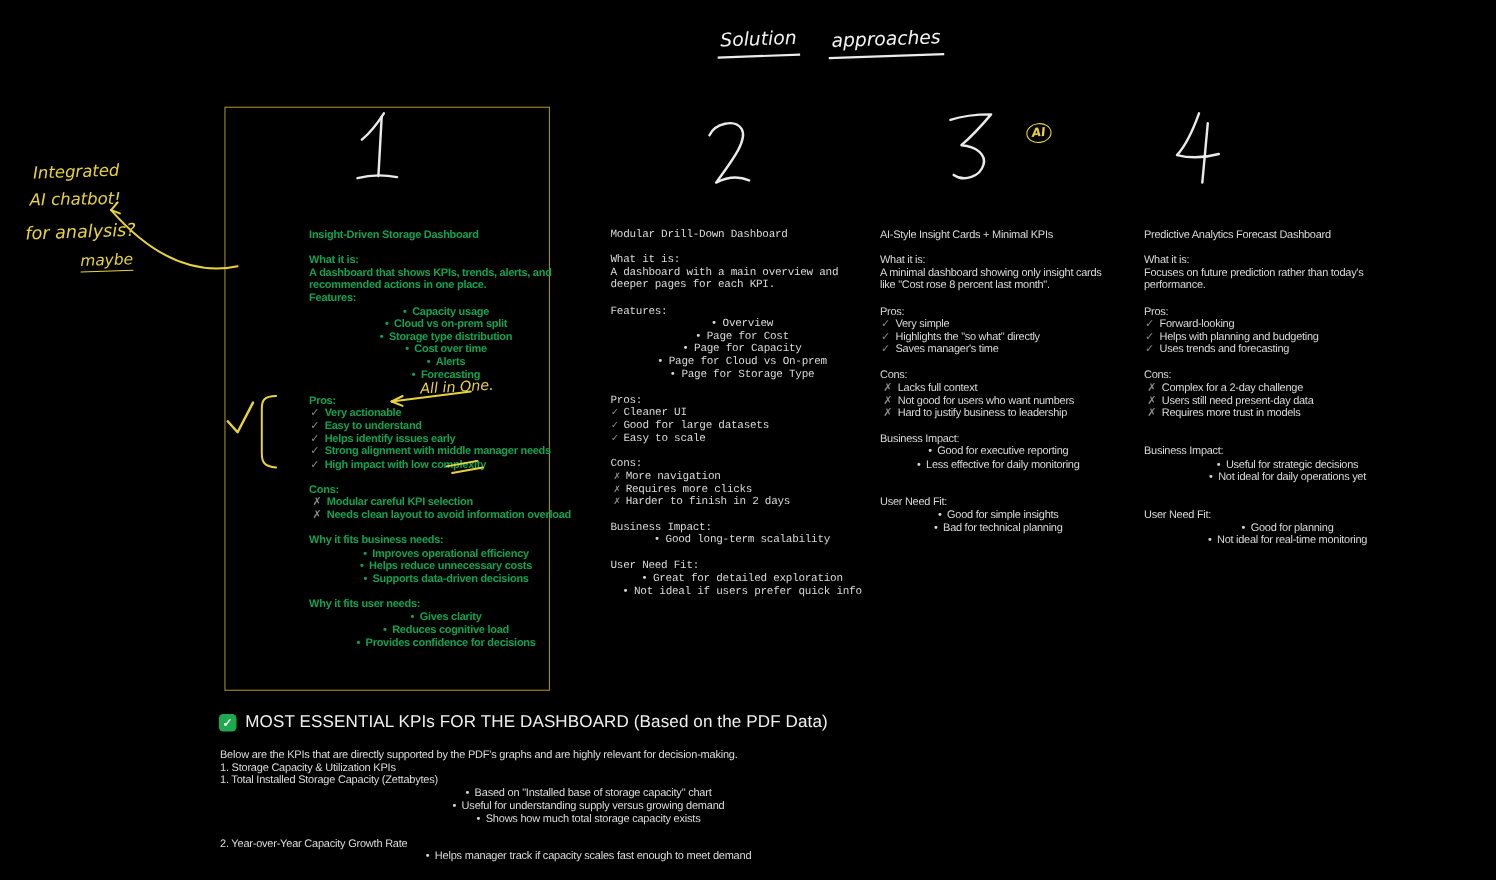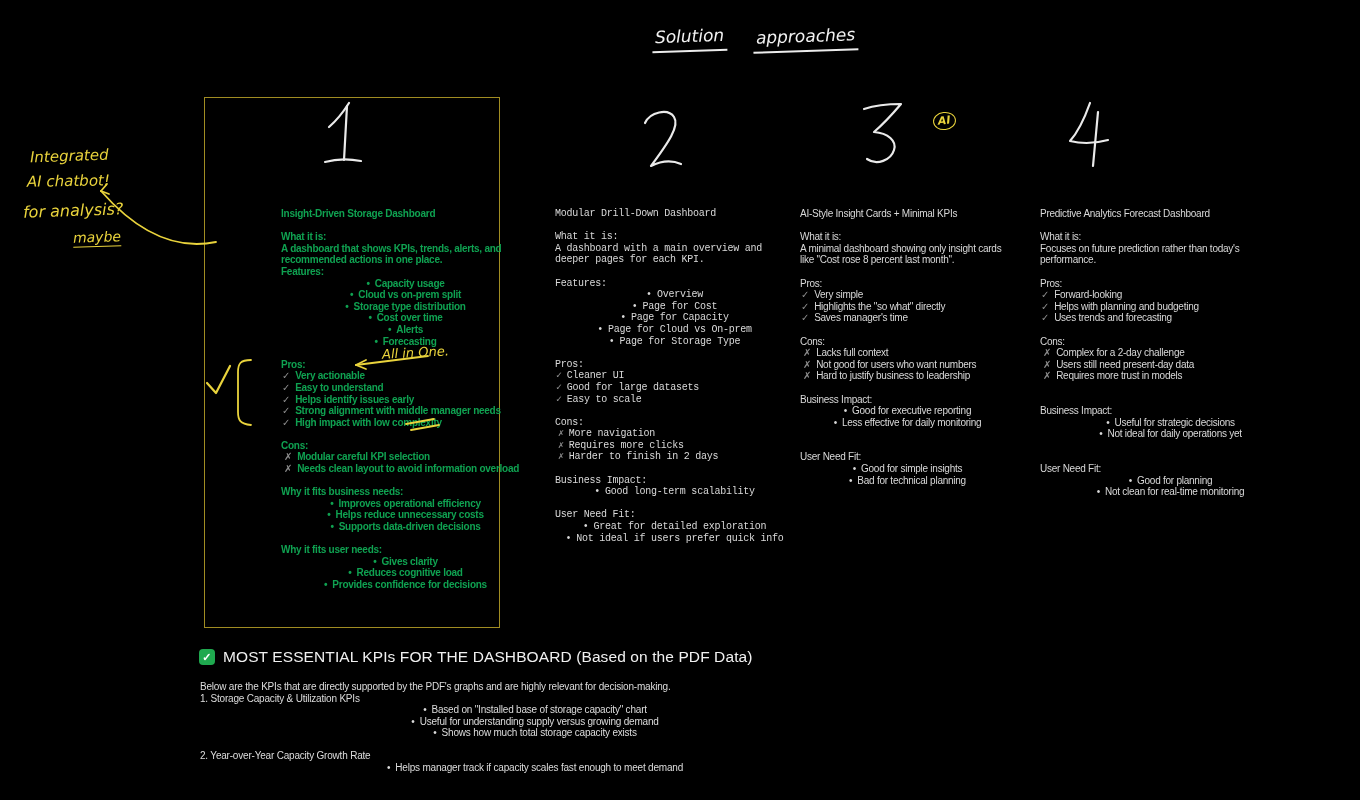--- a/index.html
+++ b/index.html
@@ -199,21 +199,21 @@
       <div class="line cross"><span class="mark cross-mark">✗</span><span>Requires more trust in models</span></div>
       <div class="line blank"></div>
       <div class="line blank"></div>
       <div class="line label">Business Impact:</div>
       <div class="line bullet"><span class="mark bullet-mark">•</span><span>Useful for strategic decisions</span></div>
       <div class="line bullet"><span class="mark bullet-mark">•</span><span>Not ideal for daily operations yet</span></div>
       <div class="line blank"></div>
       <div class="line blank"></div>
       <div class="line label">User Need Fit:</div>
       <div class="line bullet"><span class="mark bullet-mark">•</span><span>Good for planning</span></div>
-      <div class="line bullet"><span class="mark bullet-mark">•</span><span>Not clean for real-time monitoring</span></div>
+      <div class="line bullet"><span class="mark bullet-mark">•</span><span>Not ideal for real-time monitoring</span></div>
     </div>
 
   <div class="hand pros-note">All in One.</div>
 
   <svg class="overlay" width="1360" height="800">
     <g stroke="#e9d33c" stroke-width="1.8" fill="none" stroke-linecap="round" stroke-linejoin="round">
       <g>
         <path d="M 216 242 C 168 252 130 224 101 191"></path>
         <path d="M 101 191 L 109 194"></path>
         <path d="M 101 191 L 107 184"></path>
@@ -236,20 +236,21 @@
     </g>
   </svg>
 
   <div class="kpi-heading">
     <span class="check-badge">✓</span>
     <span>MOST ESSENTIAL KPIs FOR THE DASHBOARD (Based on the PDF Data)</span>
   </div>
   <div class="kpi-body">
       <div class="line text">Below are the KPIs that are directly supported by the PDF's graphs and are highly relevant for decision-making.</div>
       <div class="line text">1. Storage Capacity &amp; Utilization KPIs</div>
+      <div class="line text">1. Total Installed Storage Capacity (Zettabytes)</div>
       <div class="line bullet"><span class="mark bullet-mark">•</span><span>Based on "Installed base of storage capacity" chart</span></div>
       <div class="line bullet"><span class="mark bullet-mark">•</span><span>Useful for understanding supply versus growing demand</span></div>
       <div class="line bullet"><span class="mark bullet-mark">•</span><span>Shows how much total storage capacity exists</span></div>
       <div class="line blank"></div>
       <div class="line text">2. Year-over-Year Capacity Growth Rate</div>
       <div class="line bullet"><span class="mark bullet-mark">•</span><span>Helps manager track if capacity scales fast enough to meet demand</span></div>
     </div>
 
 </div>
 

